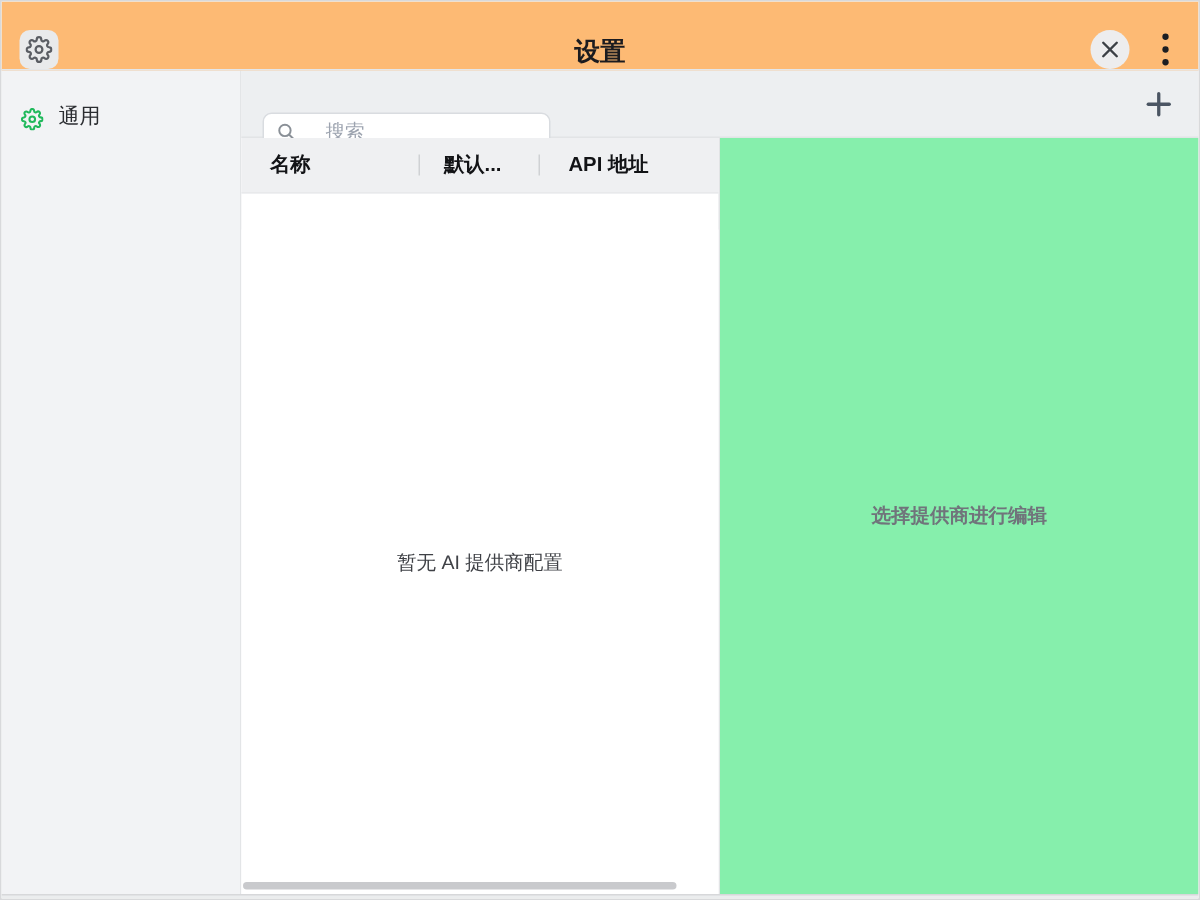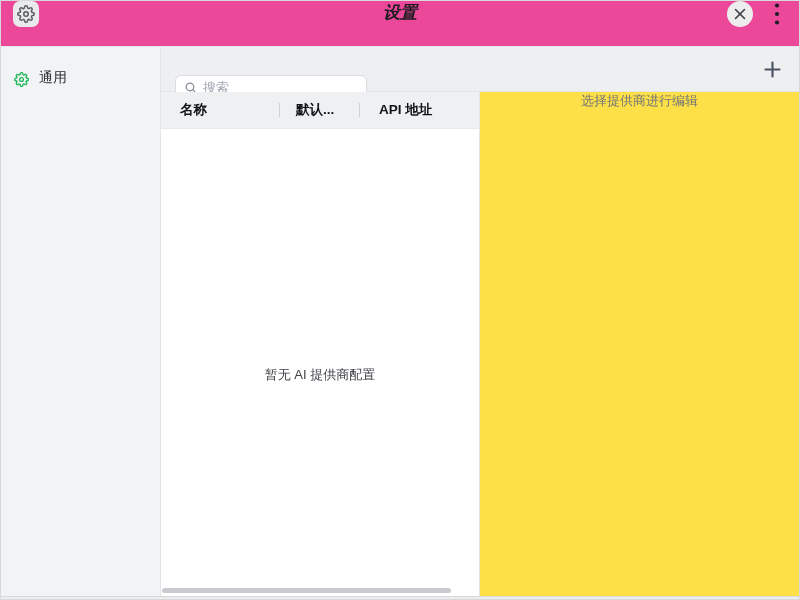--- a/index.html
+++ b/index.html
@@ -8,25 +8,24 @@
     width:800px; height:600px;
     border:1px solid #d8d9db;
     background:#ffffff;
     display:flex; flex-direction:column;
     overflow:hidden;
   }
 
   
   .titlebar {
     height:46px; flex:0 0 46px;
-    background:#ec4899;
+    background:#fdba74;
     border-bottom:1px solid #e4e6e8;
-    display:flex; align-items:flex-start;
+    display:flex; align-items:flex-end;
     position:relative;
-    font-style:italic;
   }
   .app-gear-btn {
     width:26px; height:26px; margin-left:12px;
     background:#e9eaeb; border-radius:7px;
     display:flex; align-items:center; justify-content:center;
     cursor:pointer;
   }
   .title {
     position:absolute; left:0; right:0; text-align:center;
     font-size:17px; font-weight:700; color:#1b1b1f;
@@ -65,21 +64,21 @@
 
   .toolbar {
     height:45px; flex:0 0 45px;
     background:#edeff1;
     border-bottom:1px solid #e2e4e6;
     display:flex; align-items:center;
   }
   .search-box {
     margin-left:14px; width:192px; height:24px;
     background:#ffffff; border:1px solid #d9dce0; border-radius:6px;
-    display:flex; align-items:center; padding:0 8px; gap:6px;margin-top:36px;
+    display:flex; align-items:center; padding:0 8px; gap:20px;margin-top:36px;
   }
   .search-box input {
     border:none; outline:none; background:transparent;
     font-size:13px; color:#333; width:100%;
     font-family:"Liberation Sans","DejaVu Sans",sans-serif;
   }
   .search-box input::placeholder { color:#9ca3af; }
   .plus-btn {
     margin-left:auto; margin-right:15px;
     width:24px; height:24px;
@@ -117,22 +116,22 @@
   .empty-text { font-size:13px; color:#3f4146; }
 
   .h-scrollbar {
     position:absolute; left:1px; bottom:3px;
     width:289px; height:5px; border-radius:3px;
     background:#c9cacd;
   }
 
   .right-pane {
     flex:1 1 auto;
-    background:#fde047;
-    display:flex; align-items:flex-start; justify-content:center;
+    background:#86efac;
+    display:flex; align-items:center; justify-content:center;font-weight:bold;
   }
   .detail-placeholder { font-size:13px; color:#70747b; }
 
   .bottom-strip {
     height:3px; flex:0 0 3px;
     background:#ebedee;
     border-top:1px solid #d7d8da;
   }
 </style>
 </head>

